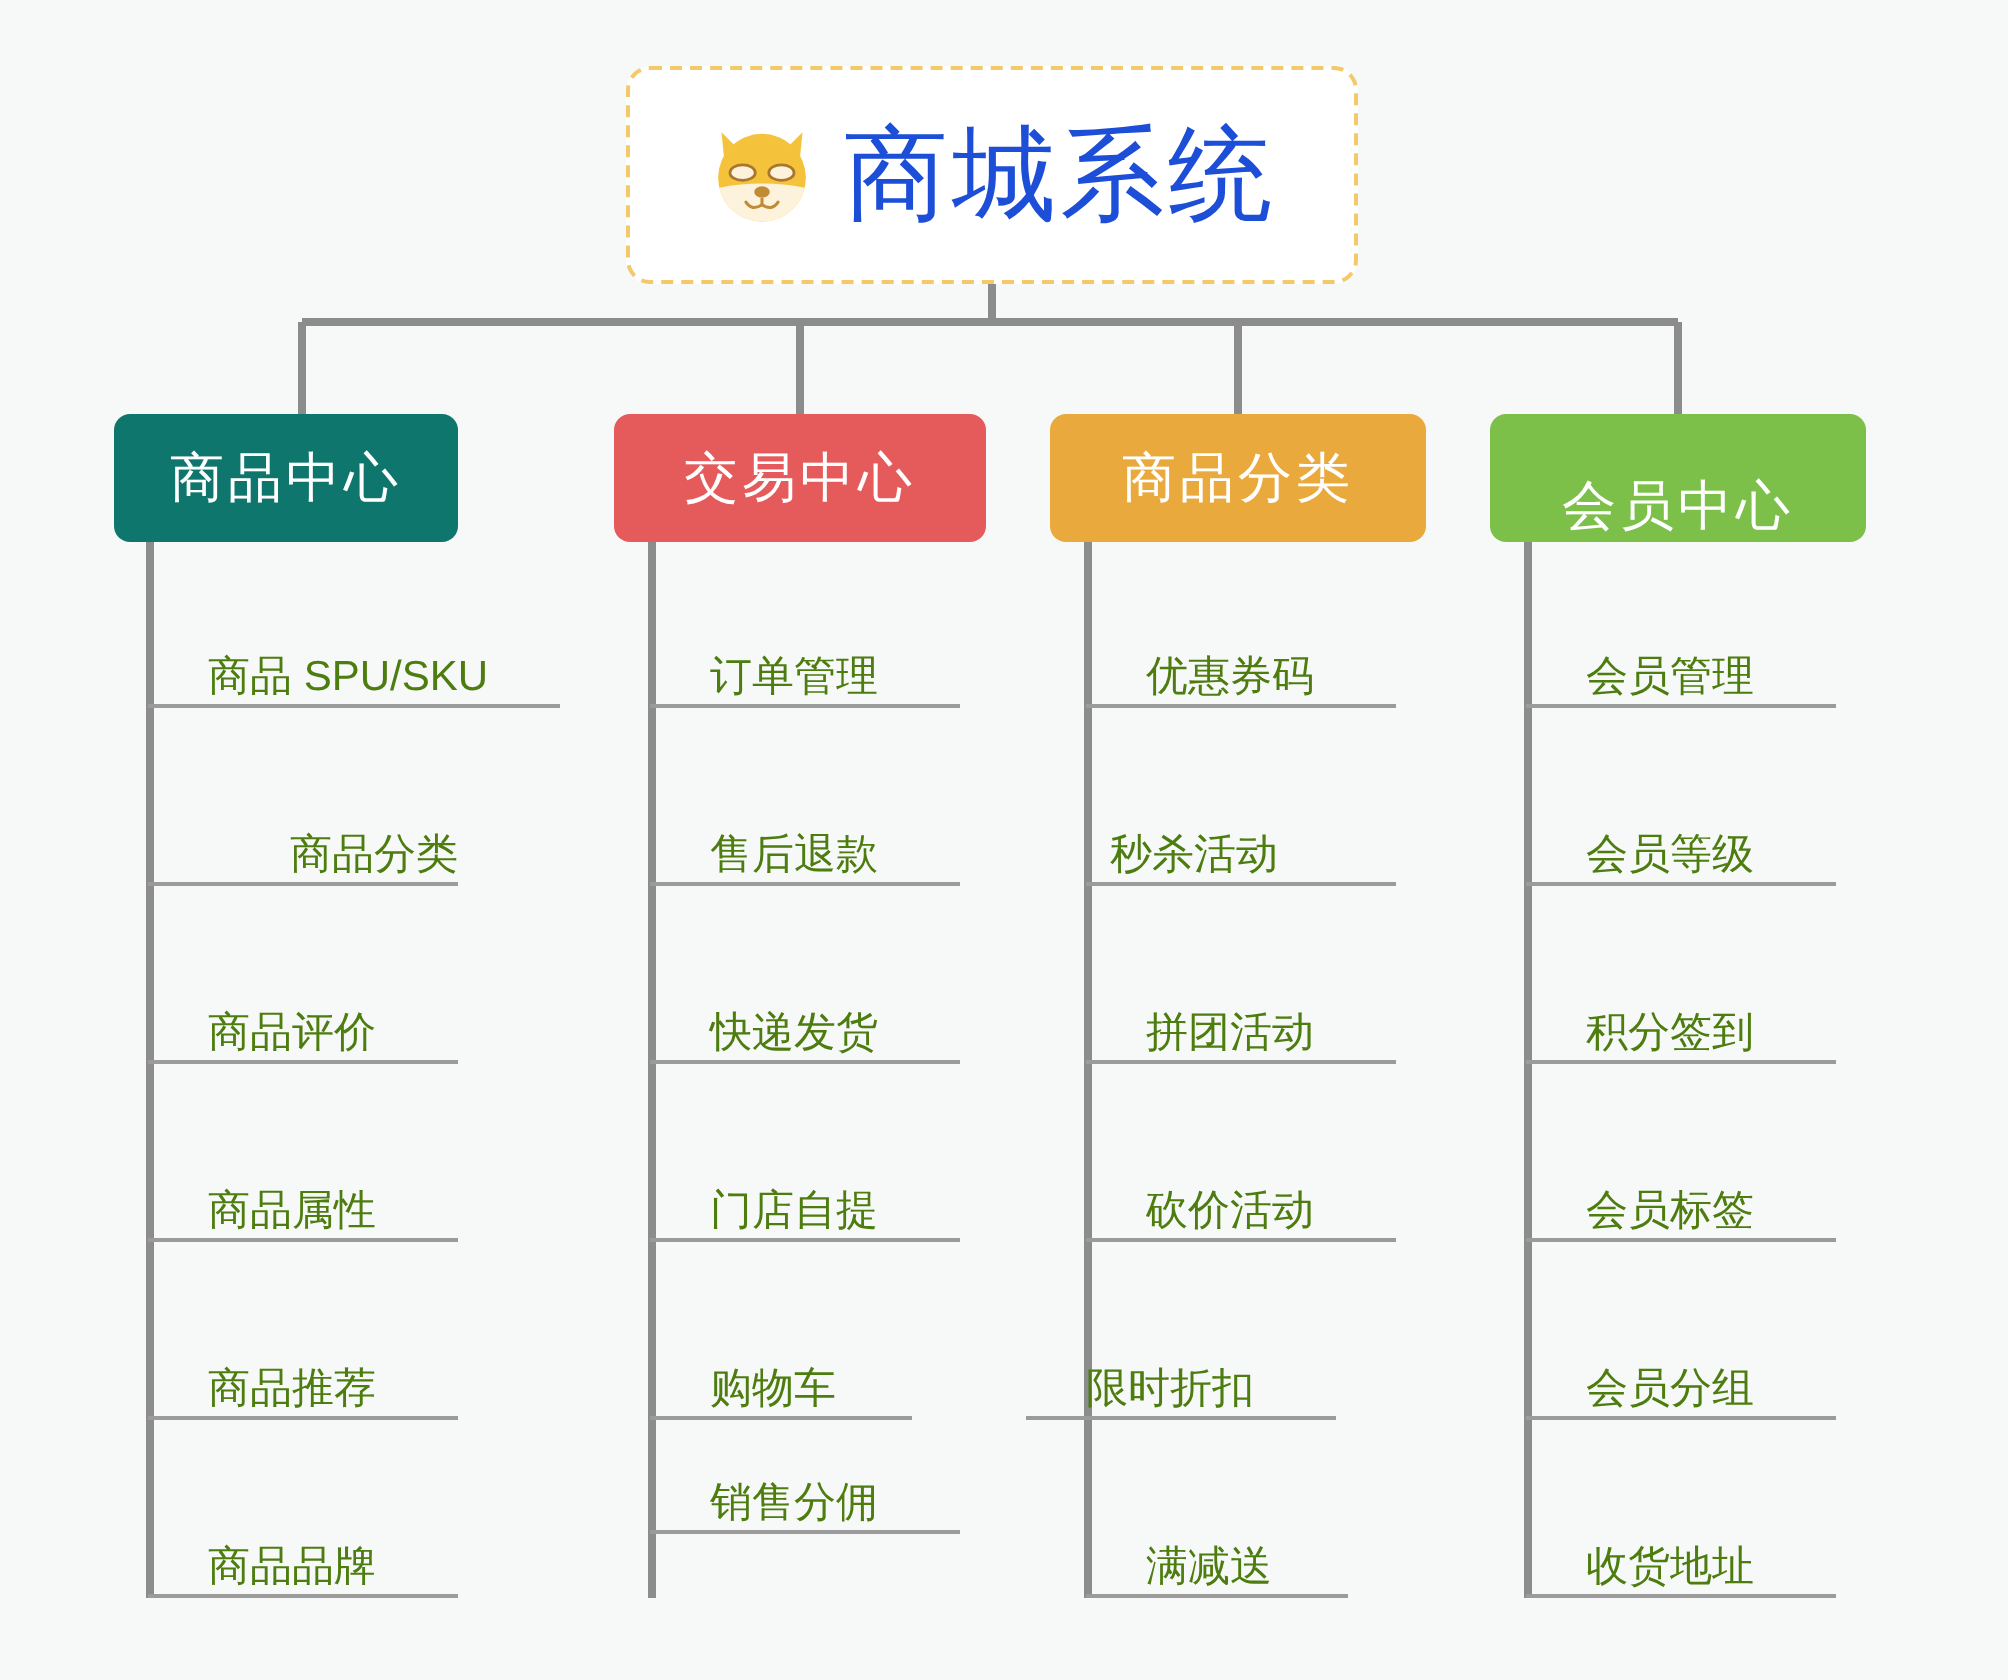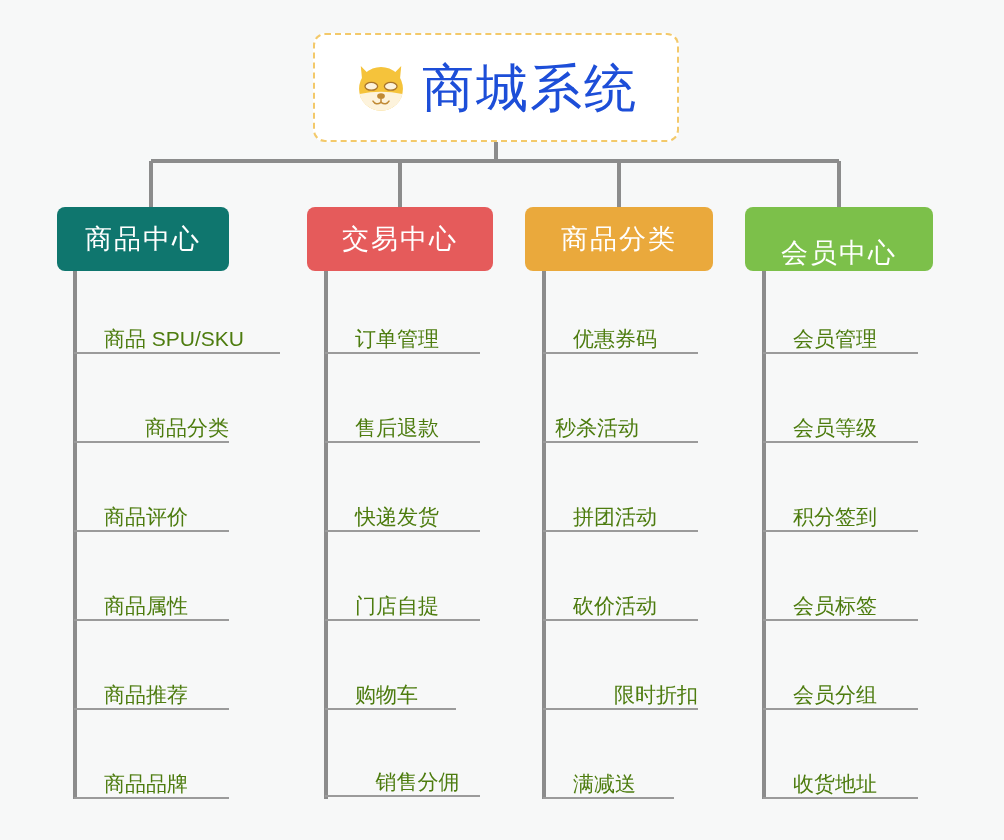--- a/index.html
+++ b/index.html
@@ -161,39 +161,39 @@
       </div>
       <div class="leaf" style="left: 325px; top: 496px; width: 155px; align-items: flex-end;">
         <span class="leaf-label">快递发货</span>
       </div>
       <div class="leaf" style="left: 325px; top: 585px; width: 155px;">
         <span class="leaf-label">门店自提</span>
       </div>
       <div class="leaf" style="left: 325px; top: 674px; width: 131px;">
         <span class="leaf-label">购物车</span>
       </div>
-      <div class="leaf" style="left: 325px; top: 761px; width: 155px; justify-content: center;">
+      <div class="leaf" style="left: 325px; top: 731px; width: 155px;">
         <span class="leaf-label">销售分佣</span>
       </div>
       <div class="cat-box" style="left: 525px; top: 207px; width: 188px; background: rgb(234, 169, 60); position: absolute;">
         <span>商品分类</span>
       </div>
       <div class="leaf" style="left: 543px; top: 318px; width: 155px;">
         <span class="leaf-label">优惠券码</span>
       </div>
       <div class="leaf" style="left: 543px; top: 407px; width: 155px; padding-left: 12px;">
         <span class="leaf-label">秒杀活动</span>
       </div>
       <div class="leaf" style="left: 543px; top: 496px; width: 155px;">
         <span class="leaf-label">拼团活动</span>
       </div>
       <div class="leaf" style="left: 543px; top: 585px; width: 155px;">
         <span class="leaf-label">砍价活动</span>
       </div>
-      <div class="leaf" style="left: 543px; top: 674px; width: 155px; justify-content: flex-end;">
+      <div class="leaf" style="left: 513px; top: 674px; width: 155px;">
         <span class="leaf-label">限时折扣</span>
       </div>
       <div class="leaf" style="left: 543px; top: 763px; width: 131px;">
         <span class="leaf-label">满减送</span>
       </div>
       <div class="cat-box" style="left: 745px; top: 207px; width: 188px; background: rgb(124, 192, 74); position: absolute; align-items: flex-end;">
         <span>会员中心</span>
       </div>
       <div class="leaf" style="left: 763px; top: 318px; width: 155px;">
         <span class="leaf-label">会员管理</span>

